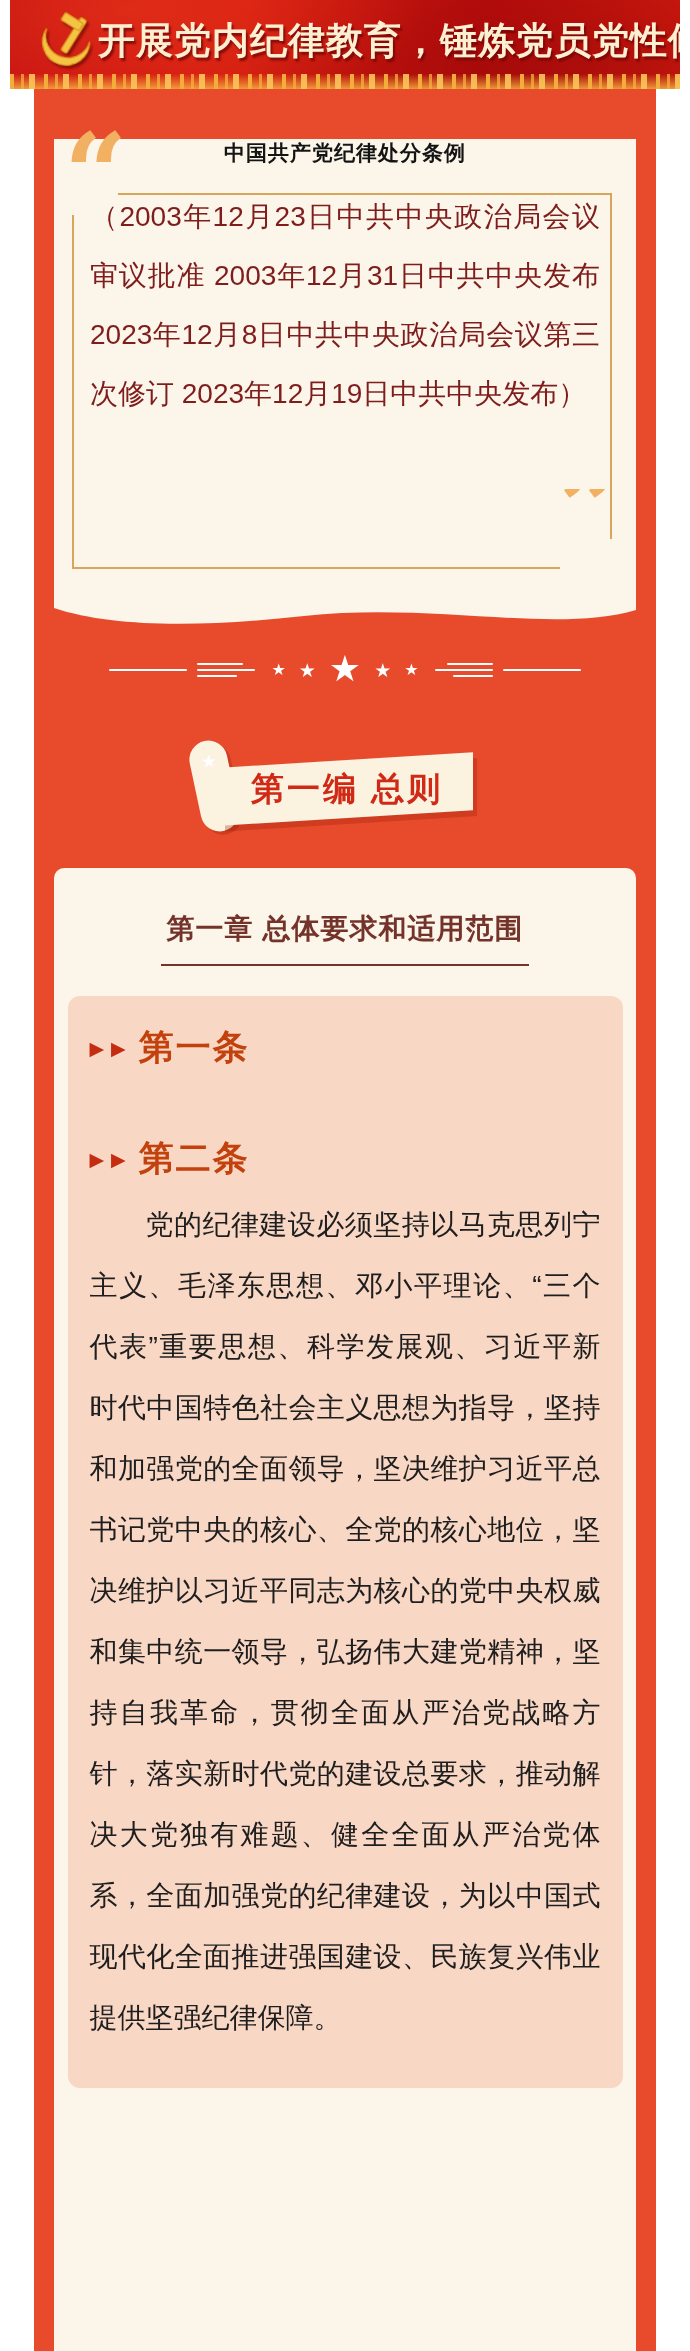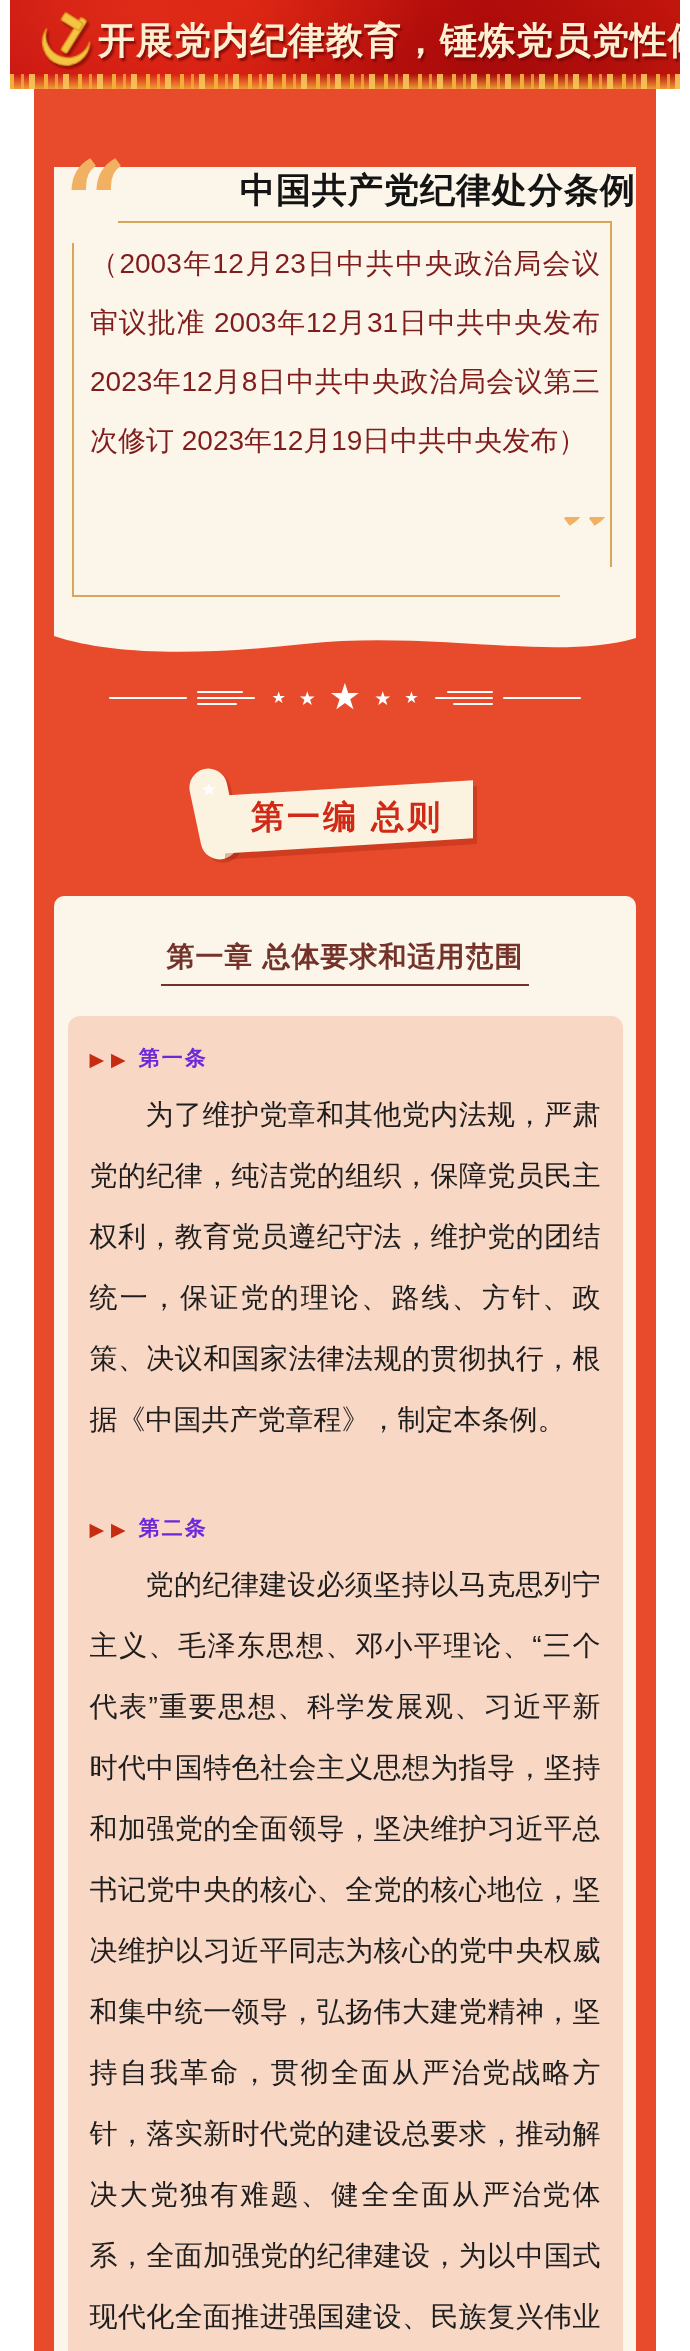--- a/index.html
+++ b/index.html
@@ -57,21 +57,21 @@
     position:absolute; right:14px; bottom:30px; width:100px; height:76px; overflow:hidden;
     font-family:"DejaVu Serif","Liberation Serif",serif; font-weight:bold;
     font-size:110px; line-height:40px; color:#f2b063; text-align:right;
   }
   .frame-line { position:absolute; background:#d8a55c; }
   .fl-top    { left:64px;  right:24px; top:54px;  height:2px; }
   .fl-right  { right:24px; top:54px;   width:2px; height:346px; }
   .fl-left   { left:18px;  top:76px;   width:2px; height:354px; }
   .fl-bottom { left:18px;  top:428px;  width:488px; height:2px; }
 
-  .q-title { margin-top:78px; text-align:right; font-size:35px; font-weight:bold;
+  .q-title { margin-top:50px; text-align:center; font-size:21px; font-weight:bold;
              color:#141414; letter-spacing:1px; }
   .q-dates { margin:20px 36px 0; font-size:28px; line-height:59px; color:#7f1d1d;
              text-align:justify; text-justify:inter-ideograph; }
 
   
   .divider { margin-top:14px; display:flex; align-items:center; justify-content:center;
              gap:10px; color:#ffffff; height:40px; }
   .line-long { width:78px; height:2px; background:#fff; border-radius:1px; }
   .line-triple { display:flex; flex-direction:column; gap:4px; }
   .line-triple i { display:block; height:2px; background:#fff; border-radius:1px; }
@@ -105,30 +105,30 @@
                       color:#d02a16; letter-spacing:3px; white-space:nowrap; }
 
   
   .content-card {
     width:582px; margin:24px auto 0; background:#fcf5e9;
     border-radius:10px 10px 0 0; height:1560px; overflow:hidden;
   }
   .chapter { margin-top:42px; text-align:center; }
   .chapter span {
     display:inline-block; font-size:28px; font-weight:bold; color:#74332a;
-    letter-spacing:1px; padding:0 6px 8px; border-bottom:2px solid #74332a;
+    letter-spacing:1px; padding:0 6px 16px; border-bottom:2px solid #74332a;
   }
   .article-box {
     width:555px; margin:30px auto 0; background:#f9d7c5; border-radius:12px;
     padding:26px 22px 40px;
   }
   .article-heading { display:flex; align-items:center; margin-top:2px; }
   .article-heading .markers { color:#c42d12; font-size:19px; letter-spacing:7px;
                               margin-right:6px; line-height:1; padding-top:2px; }
-  .article-heading .a-title { color:#6d28d9; font-size:21px; font-weight:bold; letter-spacing:2px; }
+  .article-heading .a-title { color:#c2410c; font-size:35px; font-weight:bold; letter-spacing:2px; }
   .article-body {
     margin-top:12px; font-size:28px; line-height:61px; color:#1e1e1e;
     text-align:justify; text-justify:inter-ideograph; text-indent:2em;
   }
   .article2 { margin-top:64px; }
 </style>
 </head>
 <body>
 
 <div class="banner">
@@ -204,21 +204,20 @@
       <span>第一章 总体要求和适用范围</span>
     </div>
 
     <div class="article-box">
 
       <div class="article">
         <div class="article-heading">
           <span class="markers">▶▶</span>
           <span class="a-title">第一条</span>
         </div>
-        <div class="article-body">为了维护党章和其他党内法规，严肃党的纪律，纯洁党的组织，保障党员民主权利，教育党员遵纪守法，维护党的团结统一，保证党的理论、路线、方针、政策、决议和国家法律法规的贯彻执行，根据《中国共产党章程》，制定本条例。</div>
       </div>
 
       <div class="article article2">
         <div class="article-heading">
           <span class="markers">▶▶</span>
           <span class="a-title">第二条</span>
         </div>
         <div class="article-body">党的纪律建设必须坚持以马克思列宁主义、毛泽东思想、邓小平理论、“三个代表”重要思想、科学发展观、习近平新时代中国特色社会主义思想为指导，坚持和加强党的全面领导，坚决维护习近平总书记党中央的核心、全党的核心地位，坚决维护以习近平同志为核心的党中央权威和集中统一领导，弘扬伟大建党精神，坚持自我革命，贯彻全面从严治党战略方针，落实新时代党的建设总要求，推动解决大党独有难题、健全全面从严治党体系，全面加强党的纪律建设，为以中国式现代化全面推进强国建设、民族复兴伟业提供坚强纪律保障。</div>
       </div>
 

